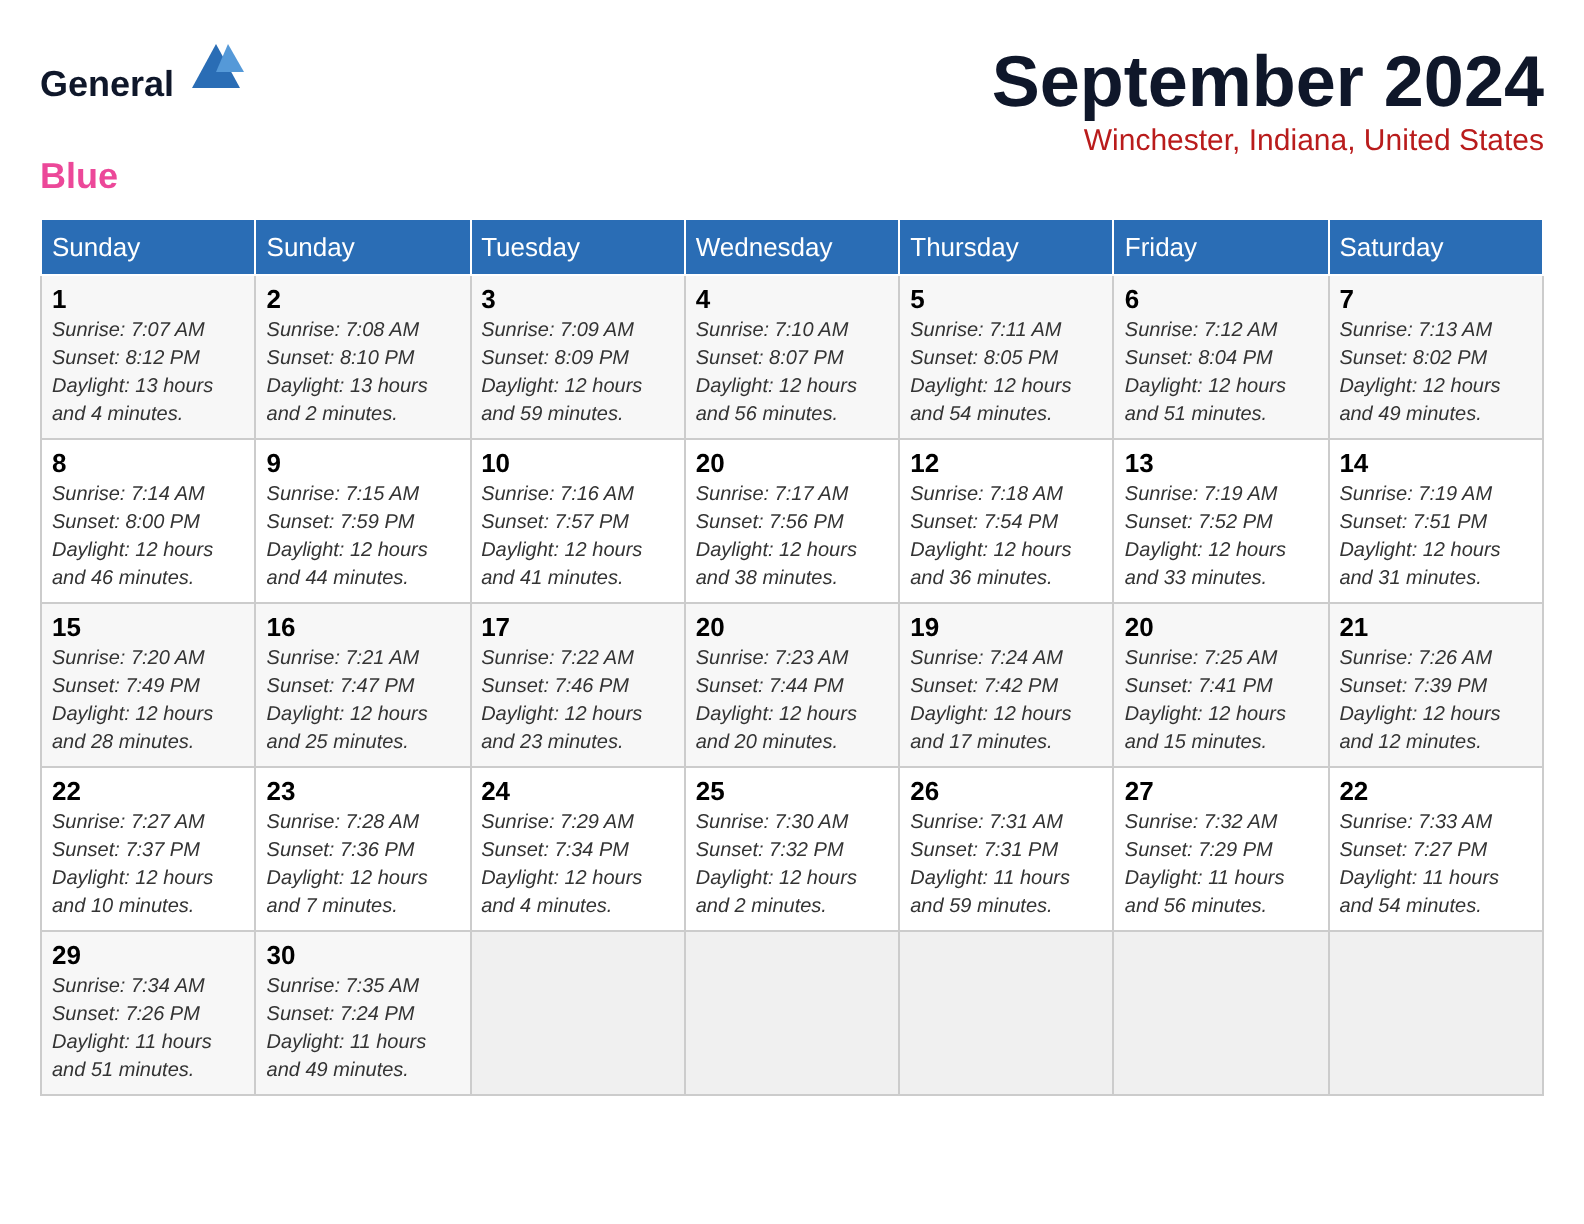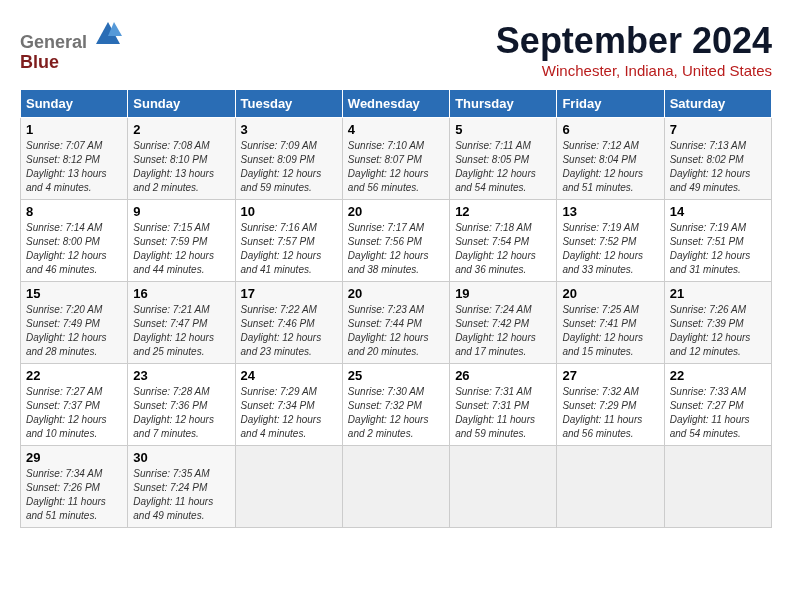--- a/index.html
+++ b/index.html
@@ -18,22 +18,22 @@
     }
     .logo {
       display: flex;
       align-items: center;
     }
     .logo-text {
       font-size: 18px;
       font-weight: bold;
       line-height: 1.1;
     }
-    .logo-text span { color: #737373; }
-    .logo-blue { color: #7f1d1d; }
+    .logo-text span { color: #0f172a; }
+    .logo-blue { color: #ec4899; margin-top: 26px; }
     .logo-icon {
       width: 28px;
       height: 28px;
       margin-left: 2px;
     }
     .title-block {
       text-align: right;
     }
     .month-title {
       font-size: 36px;
@@ -48,21 +48,21 @@
       width: 100%;
       border-collapse: collapse;
       font-size: 11px;
     }
     thead tr th {
       background-color: #2a6db5;
       color: #fff;
       text-align: left;
       padding: 6px 5px;
       font-size: 13px;
-      font-weight: bold;
+      font-weight: normal;
       border: 1px solid #fff;
     }
     tbody tr td {
       border: 1px solid #ccc;
       vertical-align: top;
       padding: 4px 5px;
       height: 80px;
       width: 107px;
       background: #fff;
     }

